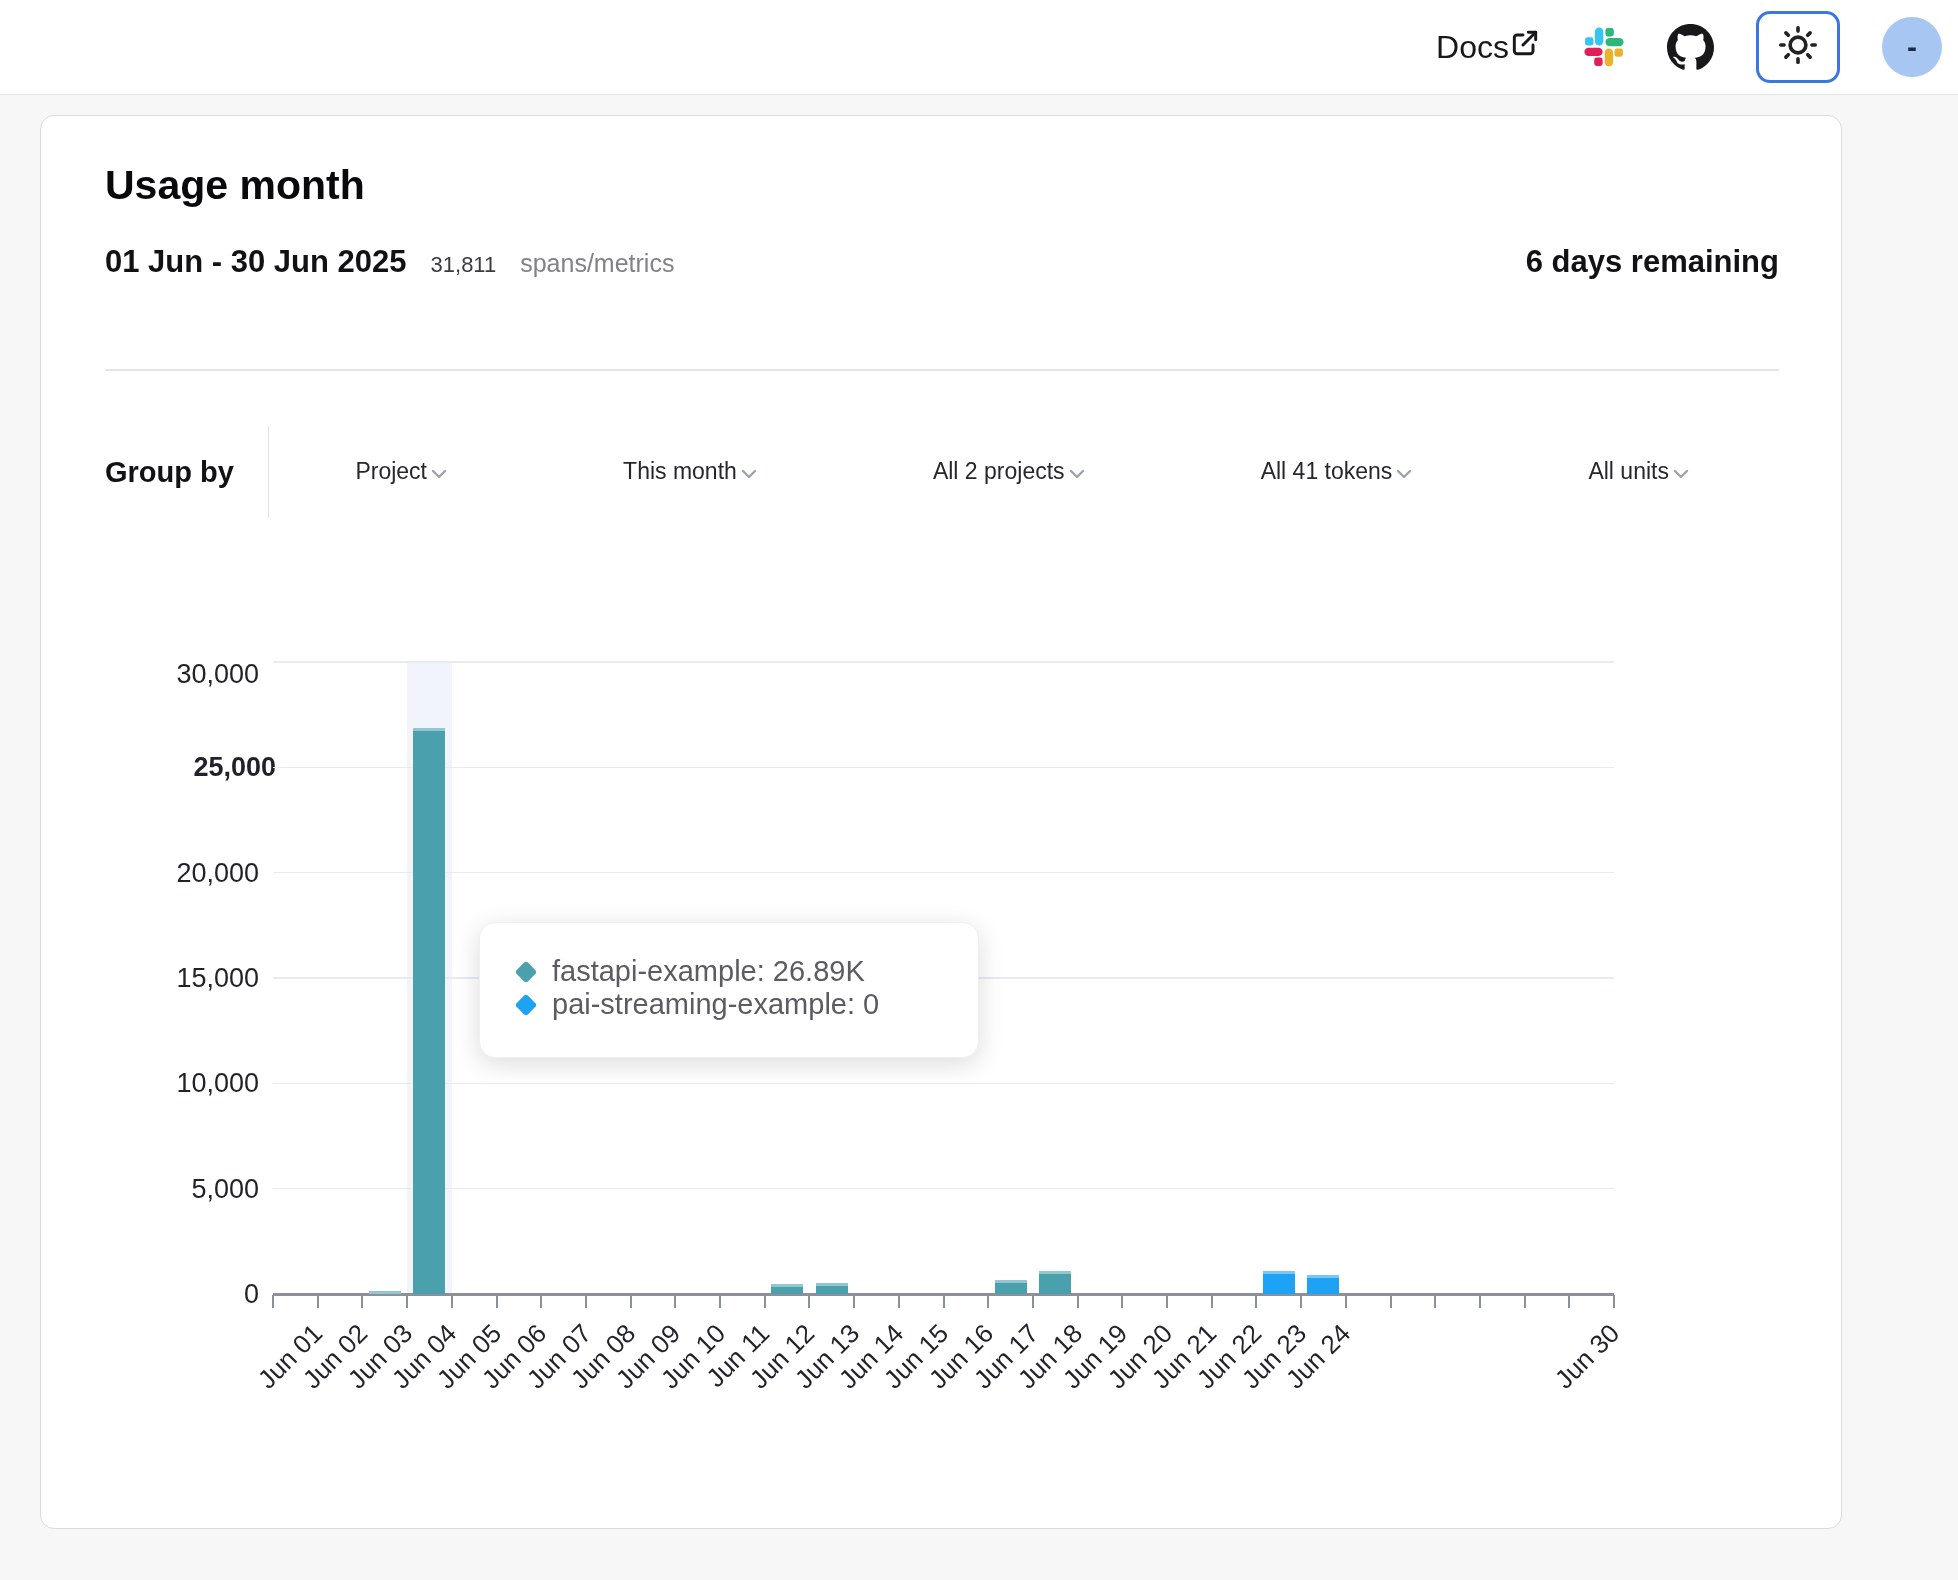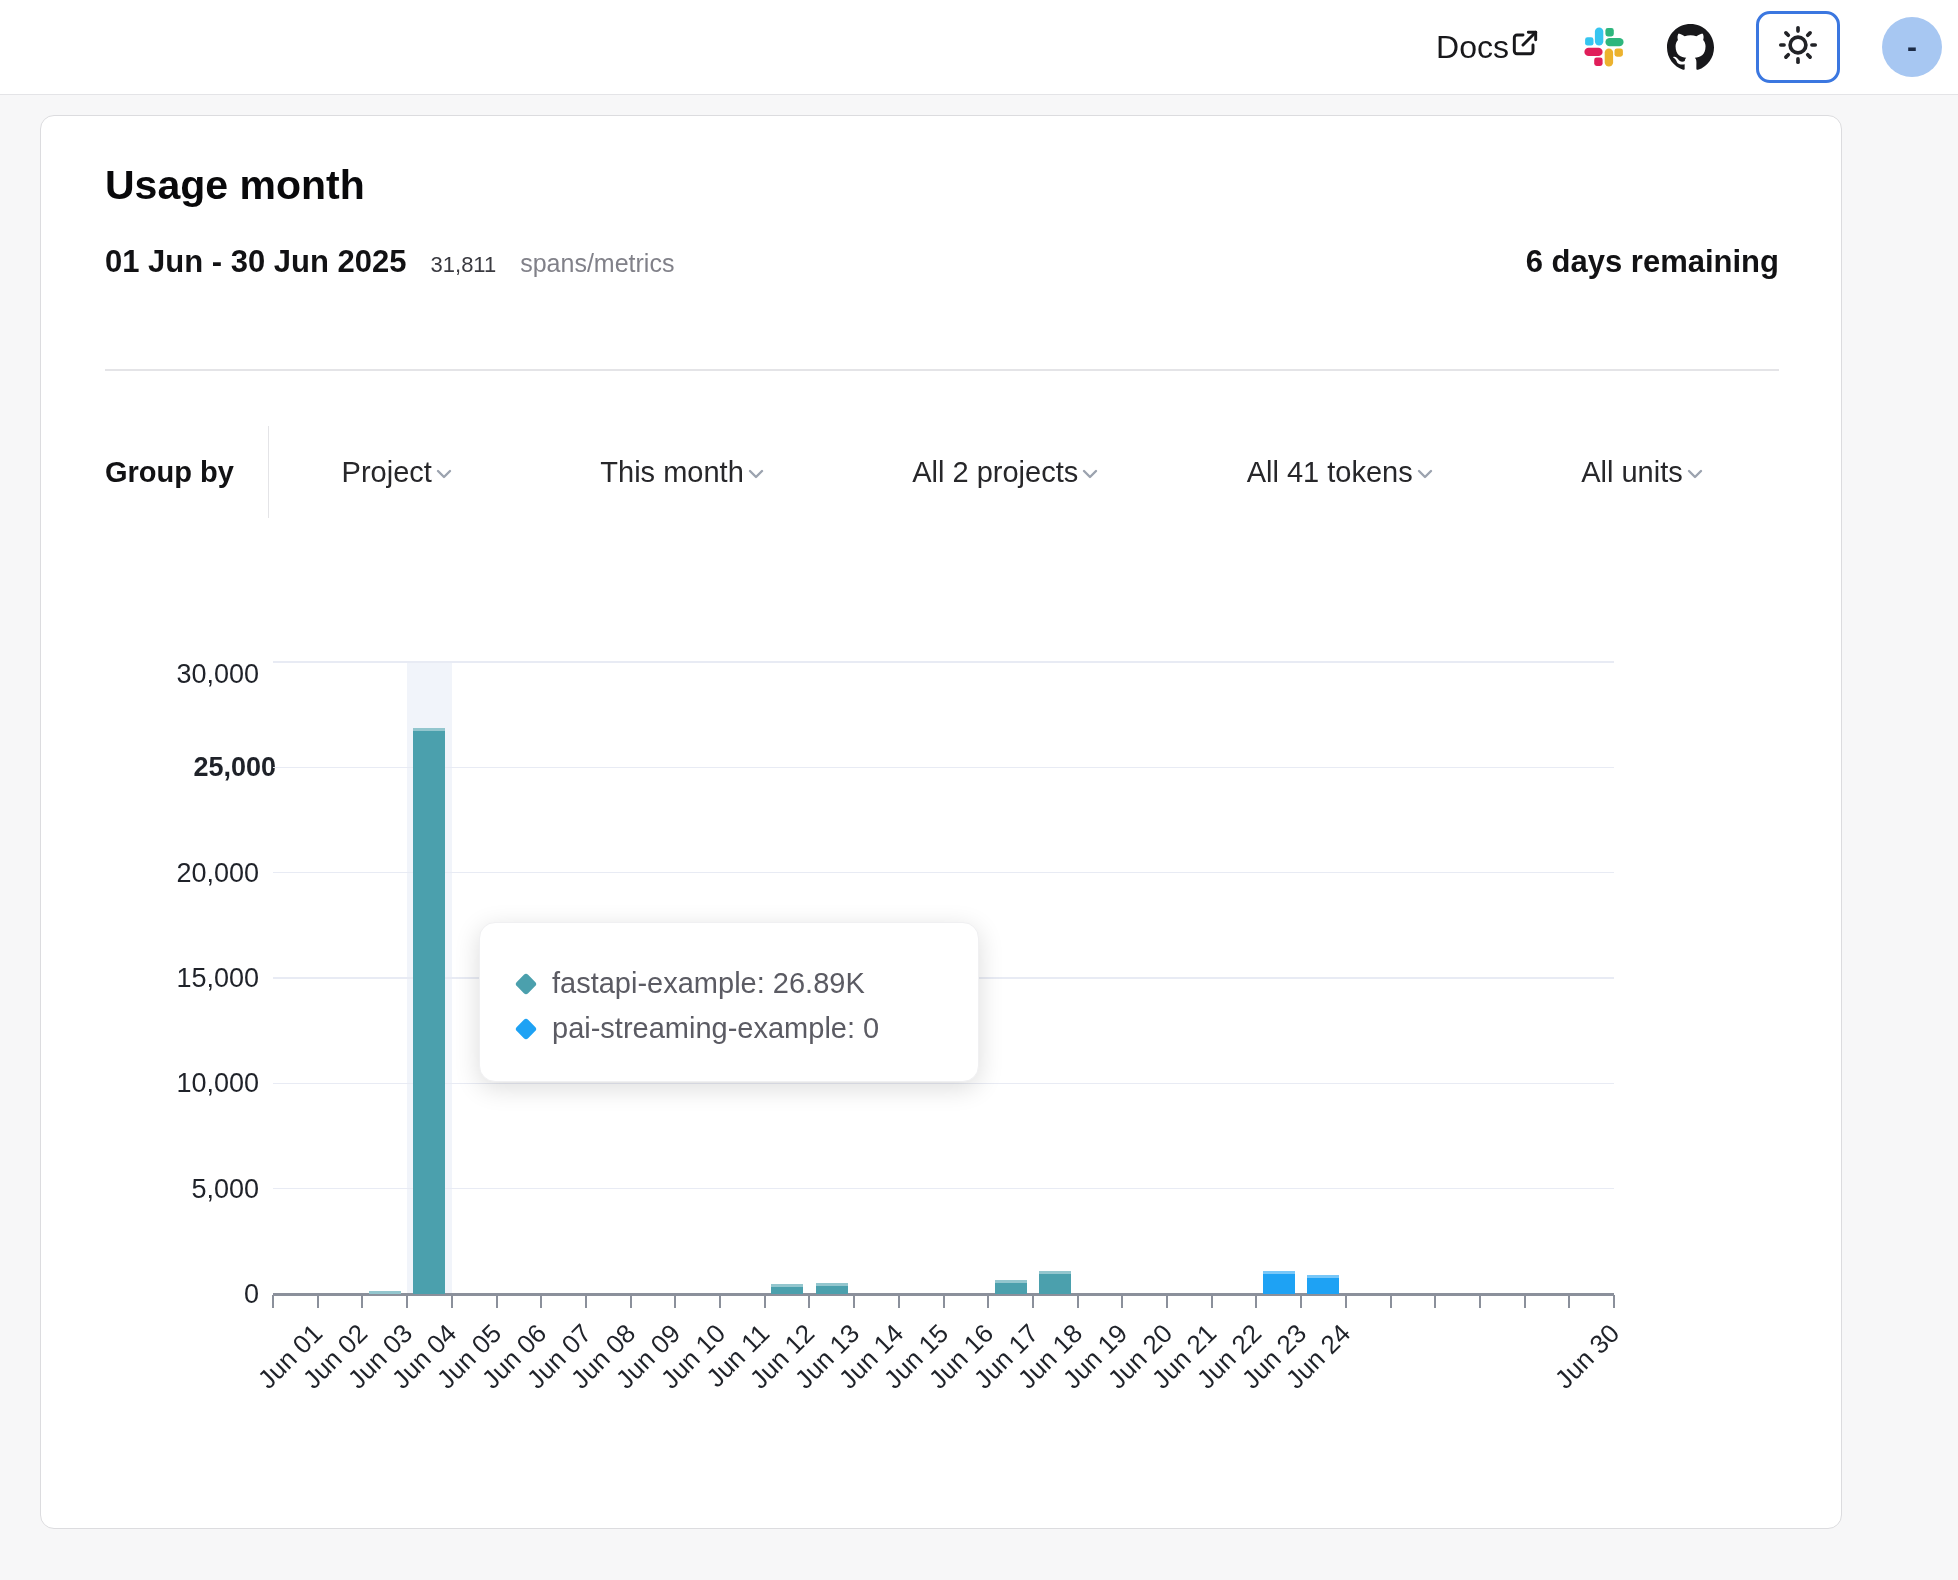--- a/index.html
+++ b/index.html
@@ -78,22 +78,22 @@
   }
   
   .filter-row {
     position: absolute; left: 64px; right: 62px; top: 310px; height: 92px;
     display: flex; align-items: center;
   }
   .groupby-label { font-size: 29px; font-weight: 700; color: #121214; margin-right: 34px; }
   .v-divider { width: 1.5px; height: 92px; background: #e4e4e7; }
   .dropdowns { flex: 1; display: flex; justify-content: space-around; align-items: center; }
   .dropdown {
-    display: flex; align-items: center; 
-    font-size: 29px; color: #27272a; cursor: pointer;
+    display: flex; align-items: flex-start; 
+    font-size: 23px; color: #27272a; cursor: pointer;
   }
   .chev { margin-top: 4px; }
   
   .chart-layer { position: absolute; left: 0; top: 0; right: 0; bottom: 0; }
   .legend {
     position: absolute; left: 0; top: 455px; width: 100%;
     display: flex; justify-content: center; gap: 48px;
   }
   .legend-item { display: flex; align-items: center; gap: 13px; cursor: pointer; }
   .legend-label { font-size: 27px; color: #3f3f46; }
@@ -118,21 +118,21 @@
     position: absolute; left: 438px; top: 806px; width: 500px;
     background: #ffffff;
     border: 1px solid #f0f0f2;
     border-radius: 16px;
     box-shadow: 0 6px 26px rgba(0,0,0,0.14);
     padding: 32px 40px 36px 38px;
     box-sizing: border-box;
     z-index: 6;
   }
   .tooltip-title { font-size: 31px; font-weight: 700; color: #52525b; margin-bottom: 20px; }
-  .tooltip-row { display: flex; align-items: center; gap: 18px; font-size: 29px; color: #5b5b63; margin-top: 12px; }
+  .tooltip-row { display: flex; align-items: center; gap: 18px; font-size: 29px; color: #5b5b63; }
 </style>
 </head>
 <body>
 
 <header class="topbar">
   <div class="docs-link">
     <span>Docs</span>
     <span>
       <svg width="32" height="32" viewBox="0 0 24 24" fill="none" stroke="#18181b" stroke-width="2.2" stroke-linecap="round" stroke-linejoin="round">
         <path d="M18 13.5V18a2 2 0 0 1-2 2H6a2 2 0 0 1-2-2V8a2 2 0 0 1 2-2h4.5"></path>

